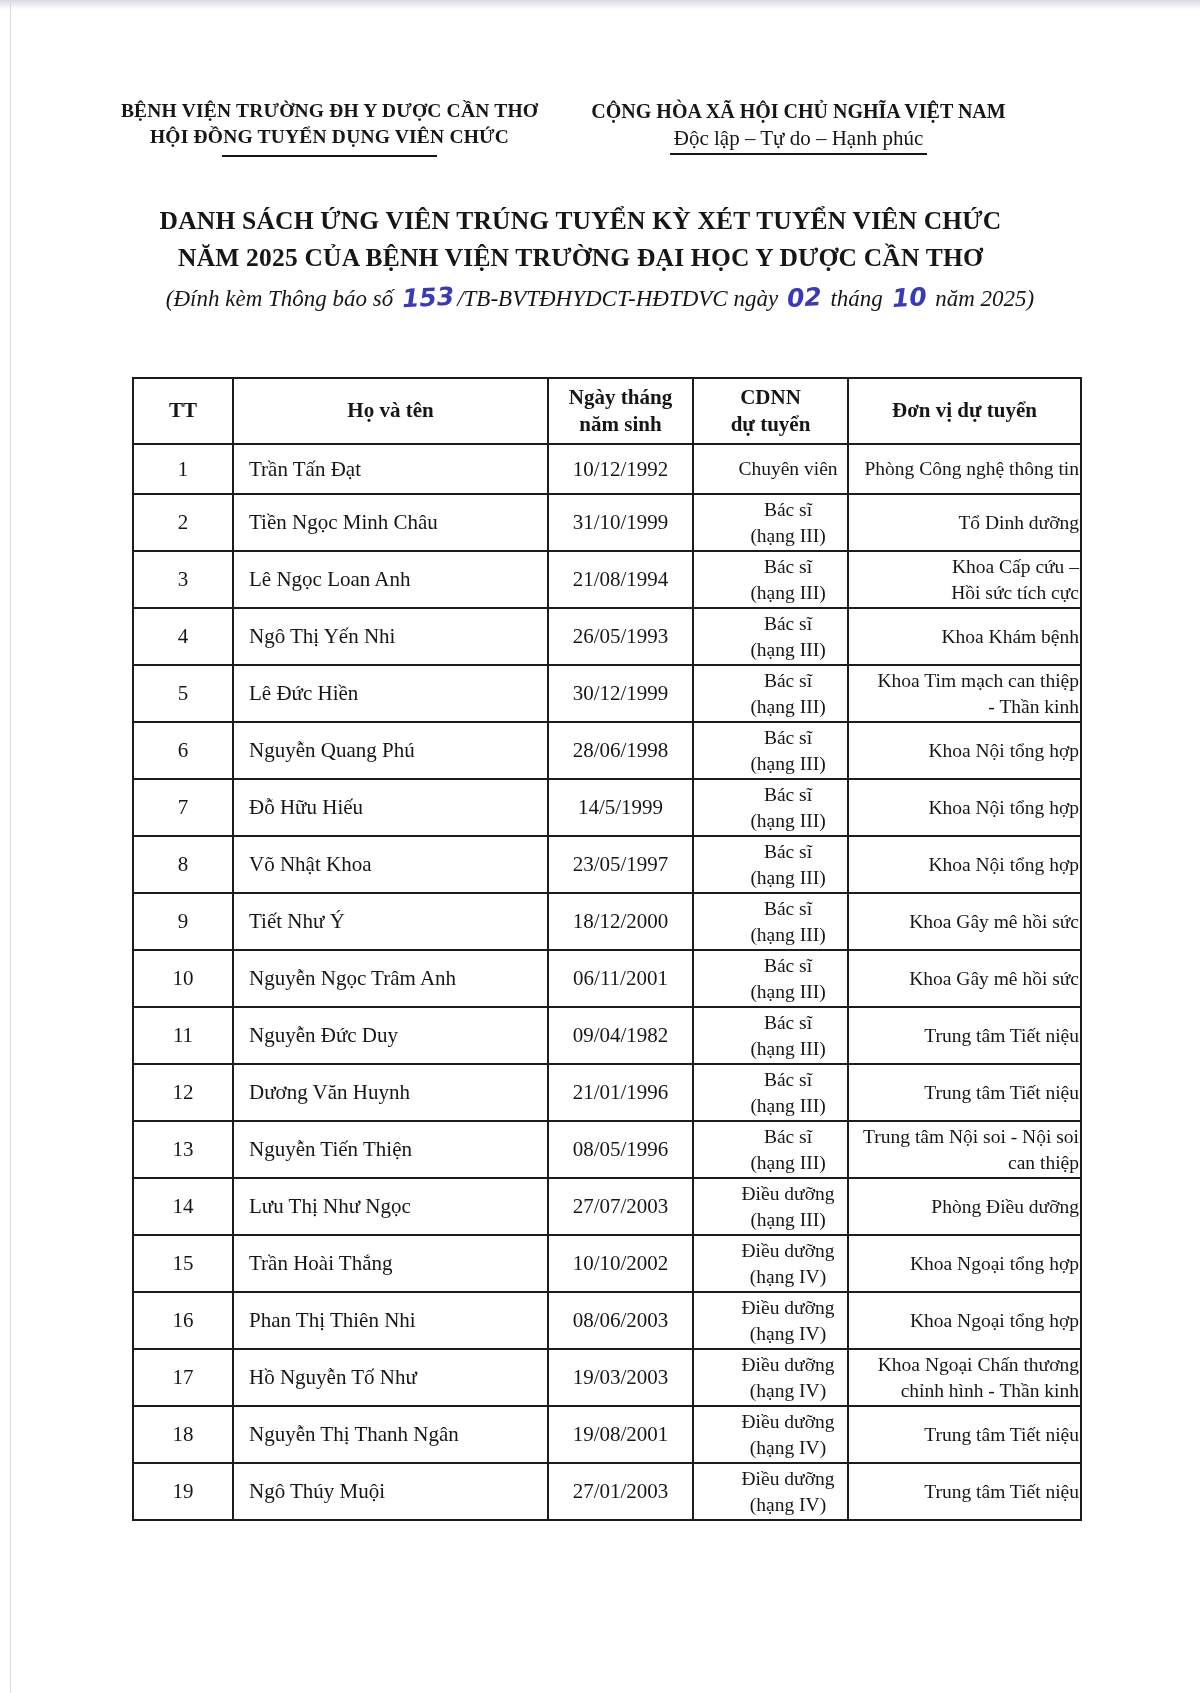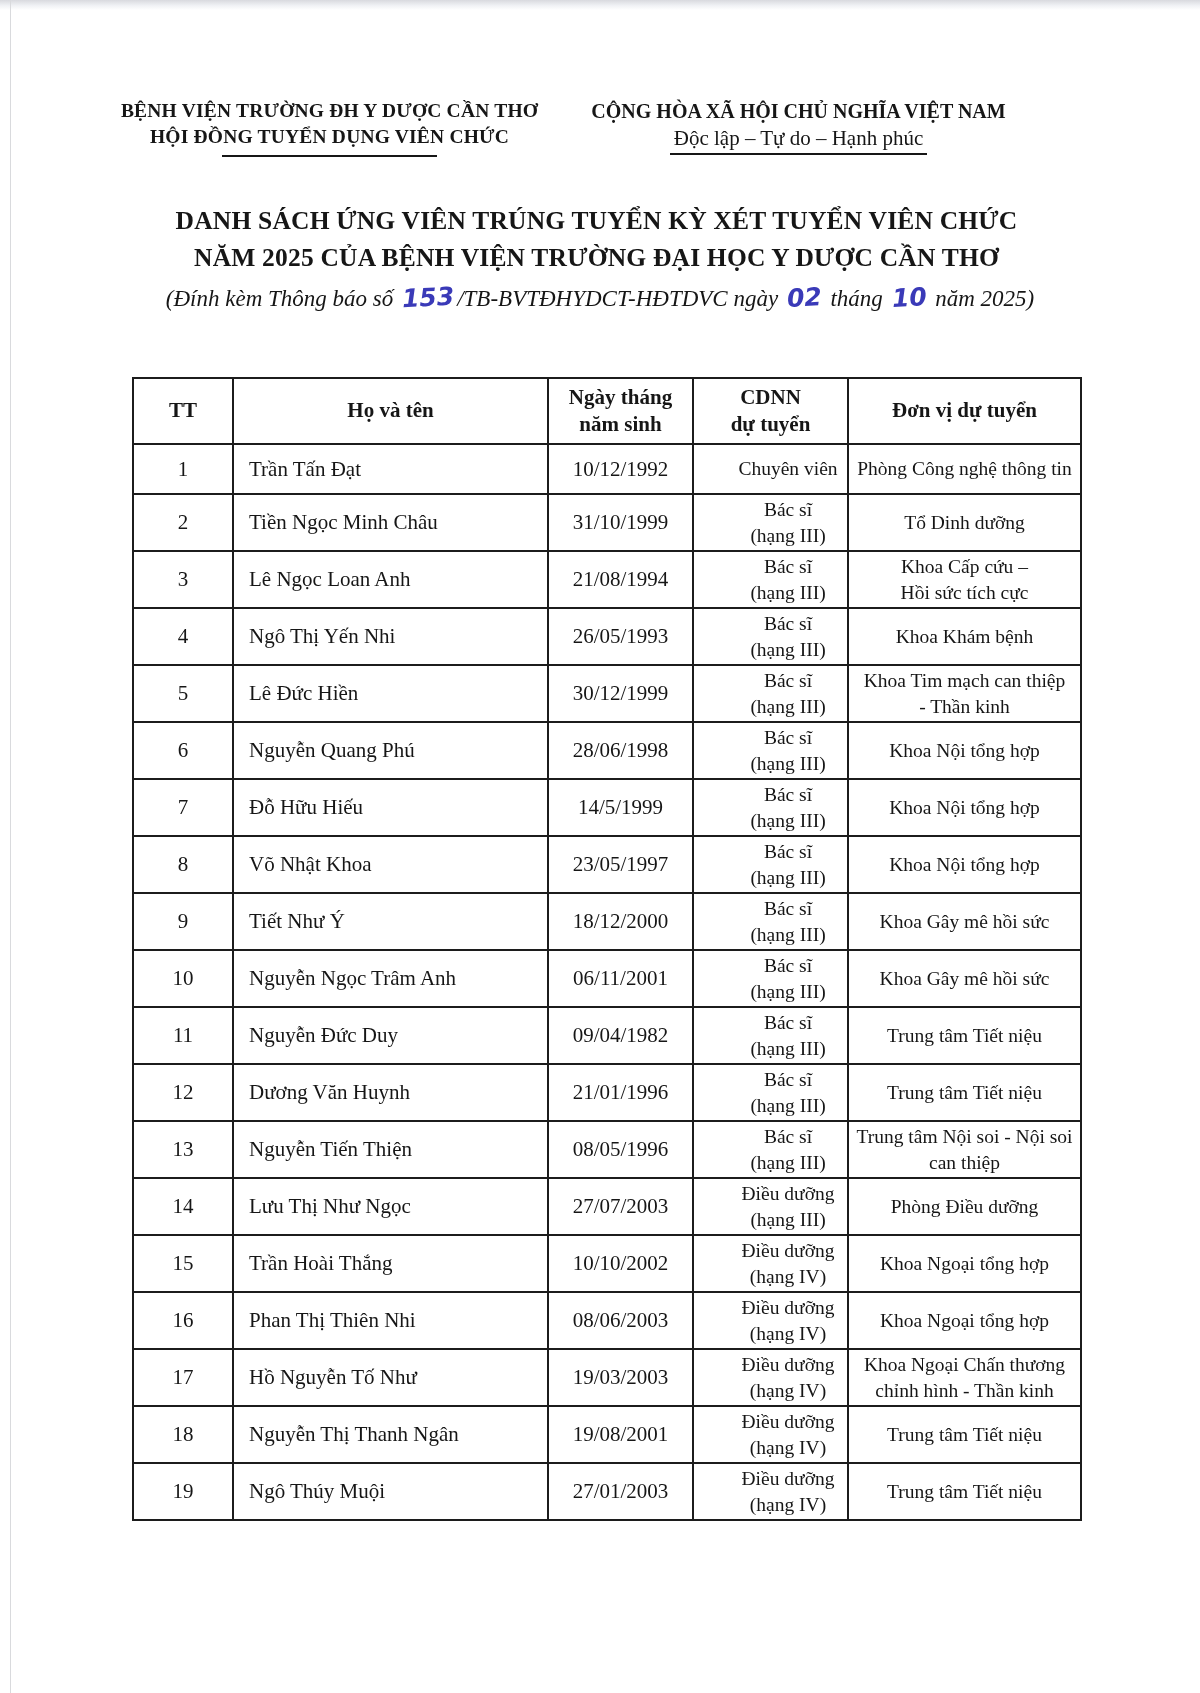--- a/index.html
+++ b/index.html
@@ -29,21 +29,20 @@
   .org { width: 470px; margin-left: 95px; text-align: center; }
   .national { width: 470px; margin-right: 90px; text-align: center; }
   .org-l1, .org-l2 { font-weight: bold; font-size: 19.5px; line-height: 1.35; letter-spacing: .2px; }
   .nat-l1 { font-weight: bold; font-size: 20px; line-height: 1.35; }
   .motto { font-weight: normal; font-size: 21px; display: inline-block; border-bottom: 2px solid #161616; padding: 1px 4px 2px; }
   .rule-left { width: 215px; border-top: 2px solid #161616; margin: 4px auto 0; }
   .title {
     position: absolute; top: 203px; left: 0; width: 1161px;
     text-align: center; font-weight: bold; font-size: 25.5px; line-height: 1.45;
     letter-spacing: .2px;
-    margin-left: 16px;
   }
   .subtitle {
     position: absolute; top: 283px; left: 0; width: 1200px;
     text-align: center; font-style: italic; font-size: 23px;
   }
   .hand {
     color: #3a3ab8;
     font-family: "DejaVu Sans", sans-serif;
     font-style: italic;
     font-size: 25px;
@@ -64,21 +63,21 @@
     overflow: hidden;
   }
   table.main th {
     font-weight: bold; font-size: 21px; text-align: center;
     white-space: pre-line; line-height: 1.3; height: 62px;
   }
   td.c-tt   { text-align: center; font-size: 21px; }
   td.c-name { text-align: left; padding-left: 15px; font-size: 21px; margin-left: 9px; }
   td.c-dob  { text-align: center; font-size: 21px; }
   td.c-cdnn { text-align: center; font-size: 19.5px; white-space: pre-line; line-height: 1.3; padding-left: 36px; }
-  td.c-unit { text-align: center; font-size: 19.5px; white-space: pre-line; line-height: 1.3; }
+  td.c-unit { text-align: right; font-size: 19.5px; white-space: pre-line; line-height: 1.3; }
   tr.row-single { height: 50px; }
   tr.row-double { height: 57px; }
 </style>
 </head>
 <body>
 
 <div class="page">
   <div class="scan-top"></div>
   <div class="scan-line"></div>
 

